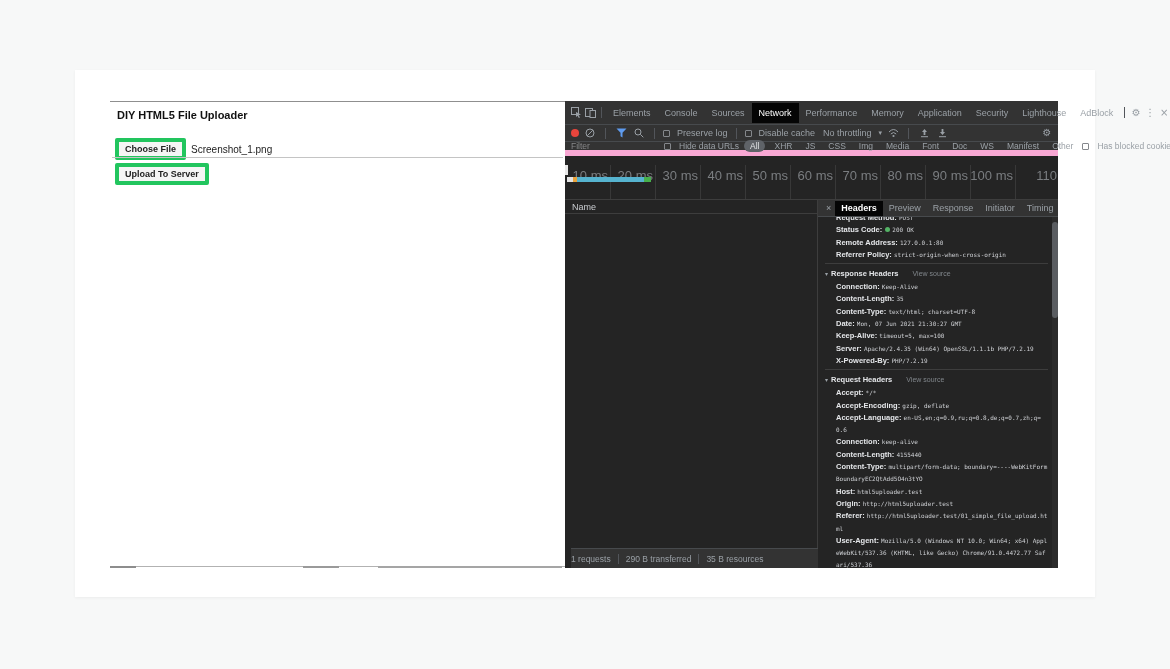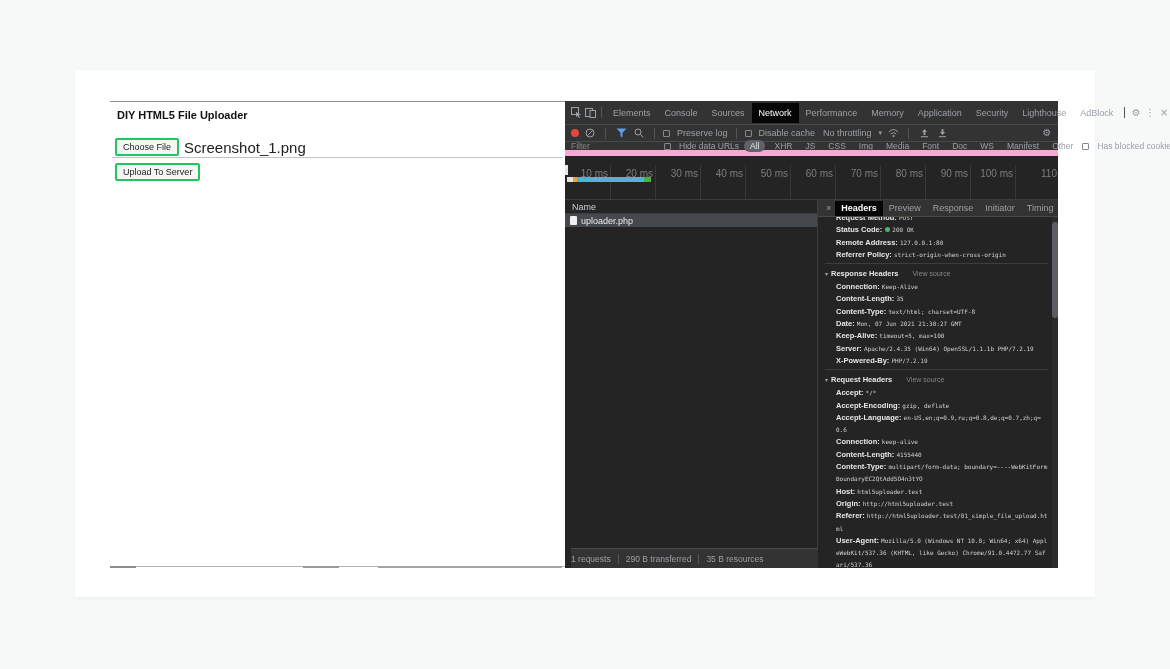--- a/index.html
+++ b/index.html
@@ -3,22 +3,22 @@
 <meta charset="utf-8">
 <style>
   * { margin:0; padding:0; box-sizing:border-box; }
   html,body { width:1170px; height:669px; background:#f7f8f8; font-family:"Liberation Sans", sans-serif; overflow:hidden; }
   .card { position:absolute; left:75px; top:70px; width:1020px; height:527px; background:#fff; box-shadow:0 1px 3px rgba(0,0,0,.05); }
 
   
   .webpage { position:absolute; left:35px; top:31px; width:455px; height:467px; background:#fff; border-top:1px solid #8f8f8f; }
   .wp-title { position:absolute; left:7px; top:7px; font-size:11px; font-weight:bold; color:#111; }
   .wp-filerow { position:absolute; left:5px; top:36px; display:flex; align-items:center; }
-  .wp-btn { font-size:9px; color:#222; background:#f5f5f5; border:2px solid #22c55e; border-radius:2px; padding:2px 6px; line-height:10px; font-family:"Liberation Sans",sans-serif; }
-  .wp-filename { font-size:15px; color:#222; margin-left:5px; }
+  .wp-btn { font-size:9px; color:#222; background:#f5f5f5; border:4px solid #22c55e; border-radius:2px; padding:2px 6px; line-height:10px; font-family:"Liberation Sans",sans-serif;font-weight:bold; }
+  .wp-filename { font-size:10px; color:#222; margin-left:5px; }
   .wp-hr { position:absolute; left:2px; right:2px; top:55px; border-top:1px solid #c4c4c4; }
   .wp-upbtn { position:absolute; left:5px; top:61px; }
   .wp-scroll { position:absolute; left:0; right:0; top:463px; height:4px; }
   .wp-scroll .line { position:absolute; left:0; right:0; top:1px; height:1px; background:#b2b2b2; }
   .wp-scroll .seg1 { position:absolute; left:0; width:26px; top:1px; height:2px; background:#8d8d8d; }
   .wp-scroll .seg2 { position:absolute; left:193px; width:36px; top:1px; height:2px; background:#9a9a9a; }
   .wp-scroll .seg3 { position:absolute; left:268px; right:3px; top:1px; height:2px; background:#a5a5a5; }
 
   
   .devtools { position:absolute; left:490px; top:31px; width:493px; height:467px; background:#242424; color:#9aa0a6; font-size:9px; }
@@ -39,21 +39,21 @@
 
   .dt-filterbar { height:14px; border-bottom:6px solid #f9a8d4; padding-left:6px; gap:5px; font-size:8.5px; }
   .filter-input { color:#87888a; width:88px; flex:none; }
   .chip { padding:0 4px; white-space:nowrap; }
   .chip.active { background:#5f6368; color:#e2e4e6; border-radius:6px; padding:1px 6px; }
 
   .dt-blockedbar { height:13px; border-bottom:1px solid #474a4d; padding-left:6px; }
 
   .timeline { position:absolute; left:0; top:64px; width:493px; height:35px; background:#242424; border-bottom:1px solid #3d3d3d; overflow:hidden; }
   .grid { position:absolute; top:0; bottom:0; width:1px; background:#383838; }
-  .tick { position:absolute; top:3px; font-size:10px; color:#7a7d80; transform:translateX(-100%); white-space:nowrap; }
+  .tick { position:absolute; top:3px; font-size:13px; color:#7a7d80; transform:translateX(-100%); white-space:nowrap; }
   .wbar { position:absolute; top:12px; height:5px; }
   .scrub { position:absolute; left:0; top:0; width:3px; height:10px; background:#e8e8e8; }
 
   .reqcol { position:absolute; left:0; top:99px; width:253px; height:348px; background:#242424; border-right:1px solid #3d3d3d; }
   .req-head { height:14px; line-height:14px; padding-left:7px; color:#c9ccd0; border-bottom:1px solid #3d3d3d; font-size:9px; }
   .req-row { height:13px; display:flex; align-items:center; background:#45484d; color:#e8eaed; padding-left:5px; font-size:9px; }
   .docicon { width:7px; height:9px; background:#f0f0f0; border-radius:1px; margin-right:4px; flex:none; }
 
   .statusbar { position:absolute; left:6px; top:447px; width:255px; height:20px; background:#333; border-top:1px solid #474a4d; display:flex; align-items:center; font-size:8.5px; color:#9aa0a6; }
   .statusbar .sbsep { width:1px; height:10px; background:#52555a; margin:0 7px; }
@@ -230,24 +230,20 @@
       <span class="tick" style="left:492px">110</span>
       <div class="wbar" style="left:2px;width:6px;background:#e4e4e4"></div>
       <div class="wbar" style="left:8px;width:4px;background:#e8a33d"></div>
       <div class="wbar" style="left:12px;width:67px;background:#56b3cf"></div>
       <div class="wbar" style="left:79px;width:7px;background:#47b04b"></div>
       <div class="scrub"></div>
     </div>
 
     <div class="reqcol">
       <div class="req-head">Name</div>
-      <div class="req-row">
-        <span class="docicon"></span>
-        <span>uploader.php</span>
-      </div>
     </div>
 
     <div class="statusbar">
       <span>1 requests</span>
       <span class="sbsep"></span>
       <span>290 B transferred</span>
       <span class="sbsep"></span>
       <span>35 B resources</span>
     </div>
 

